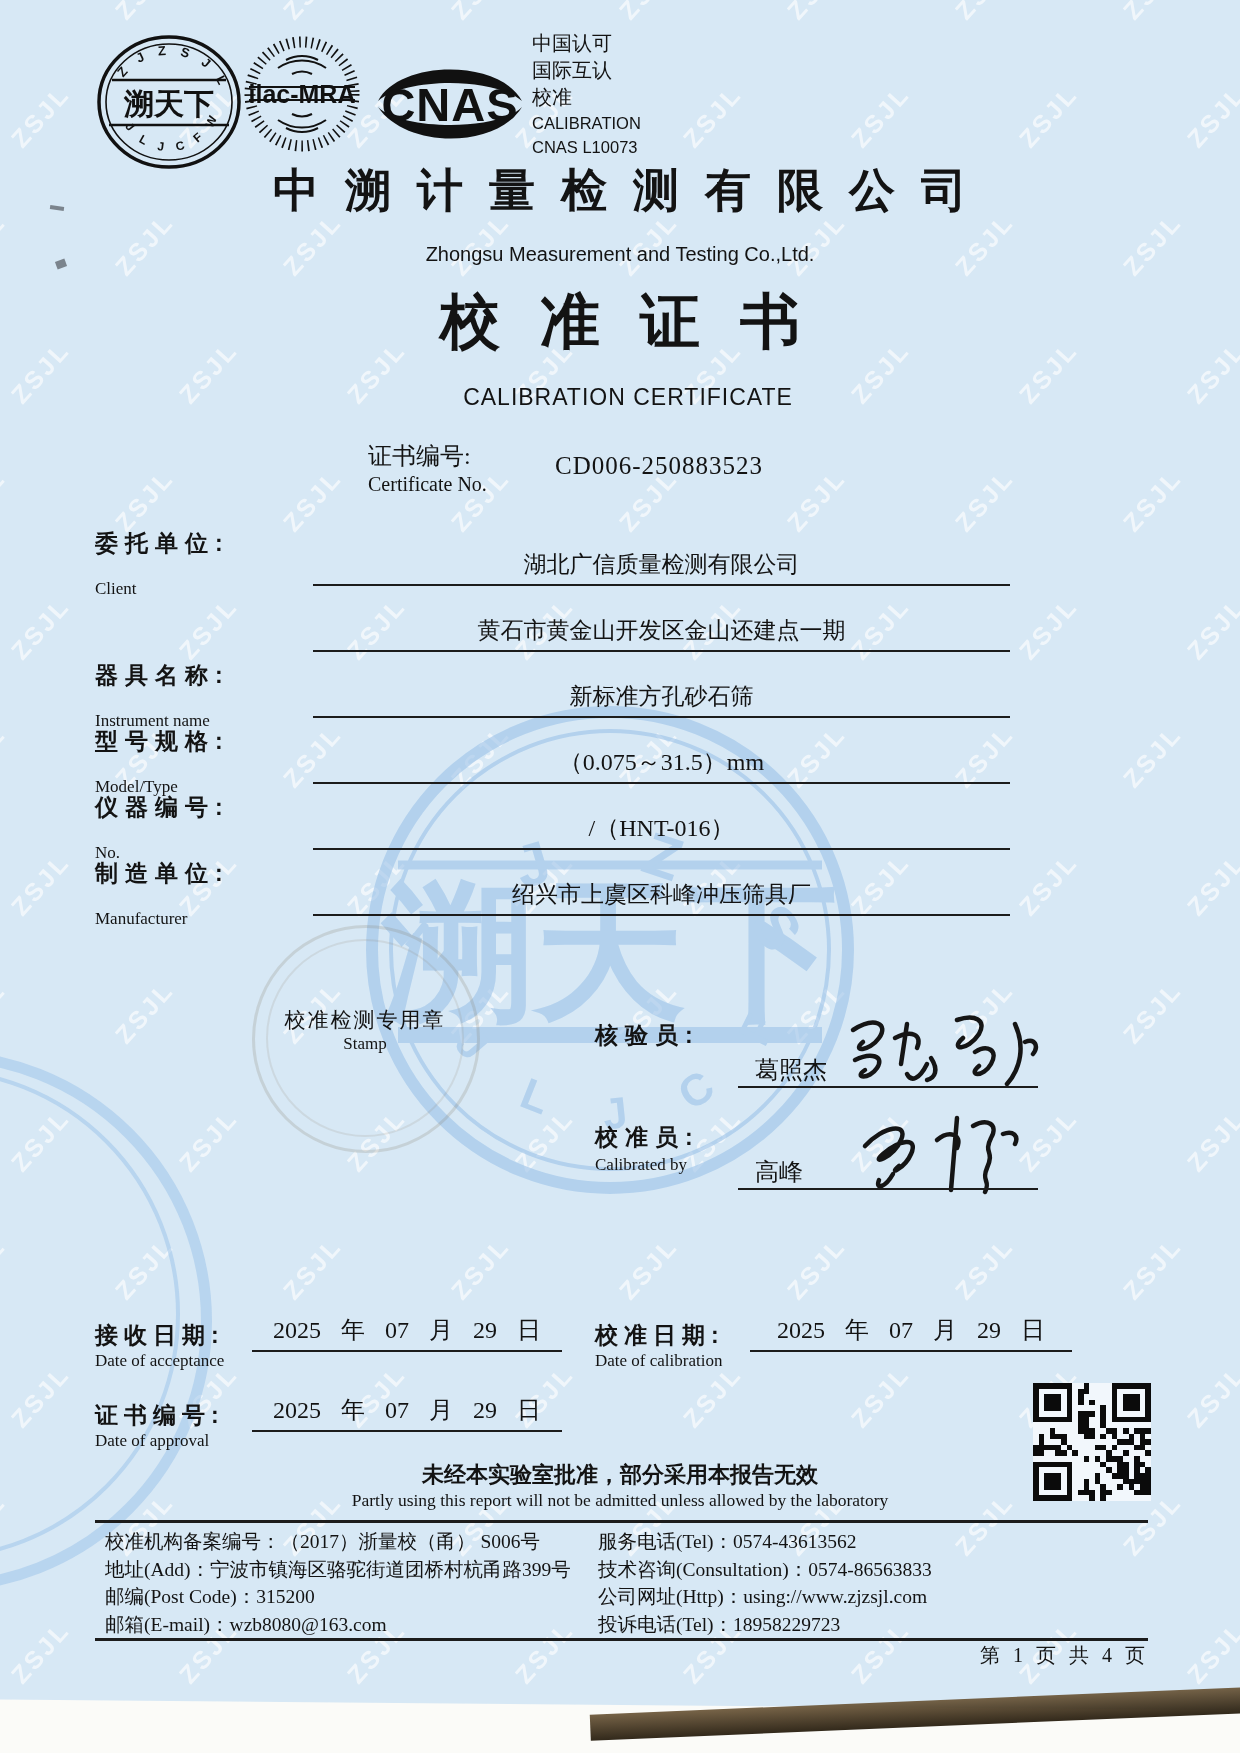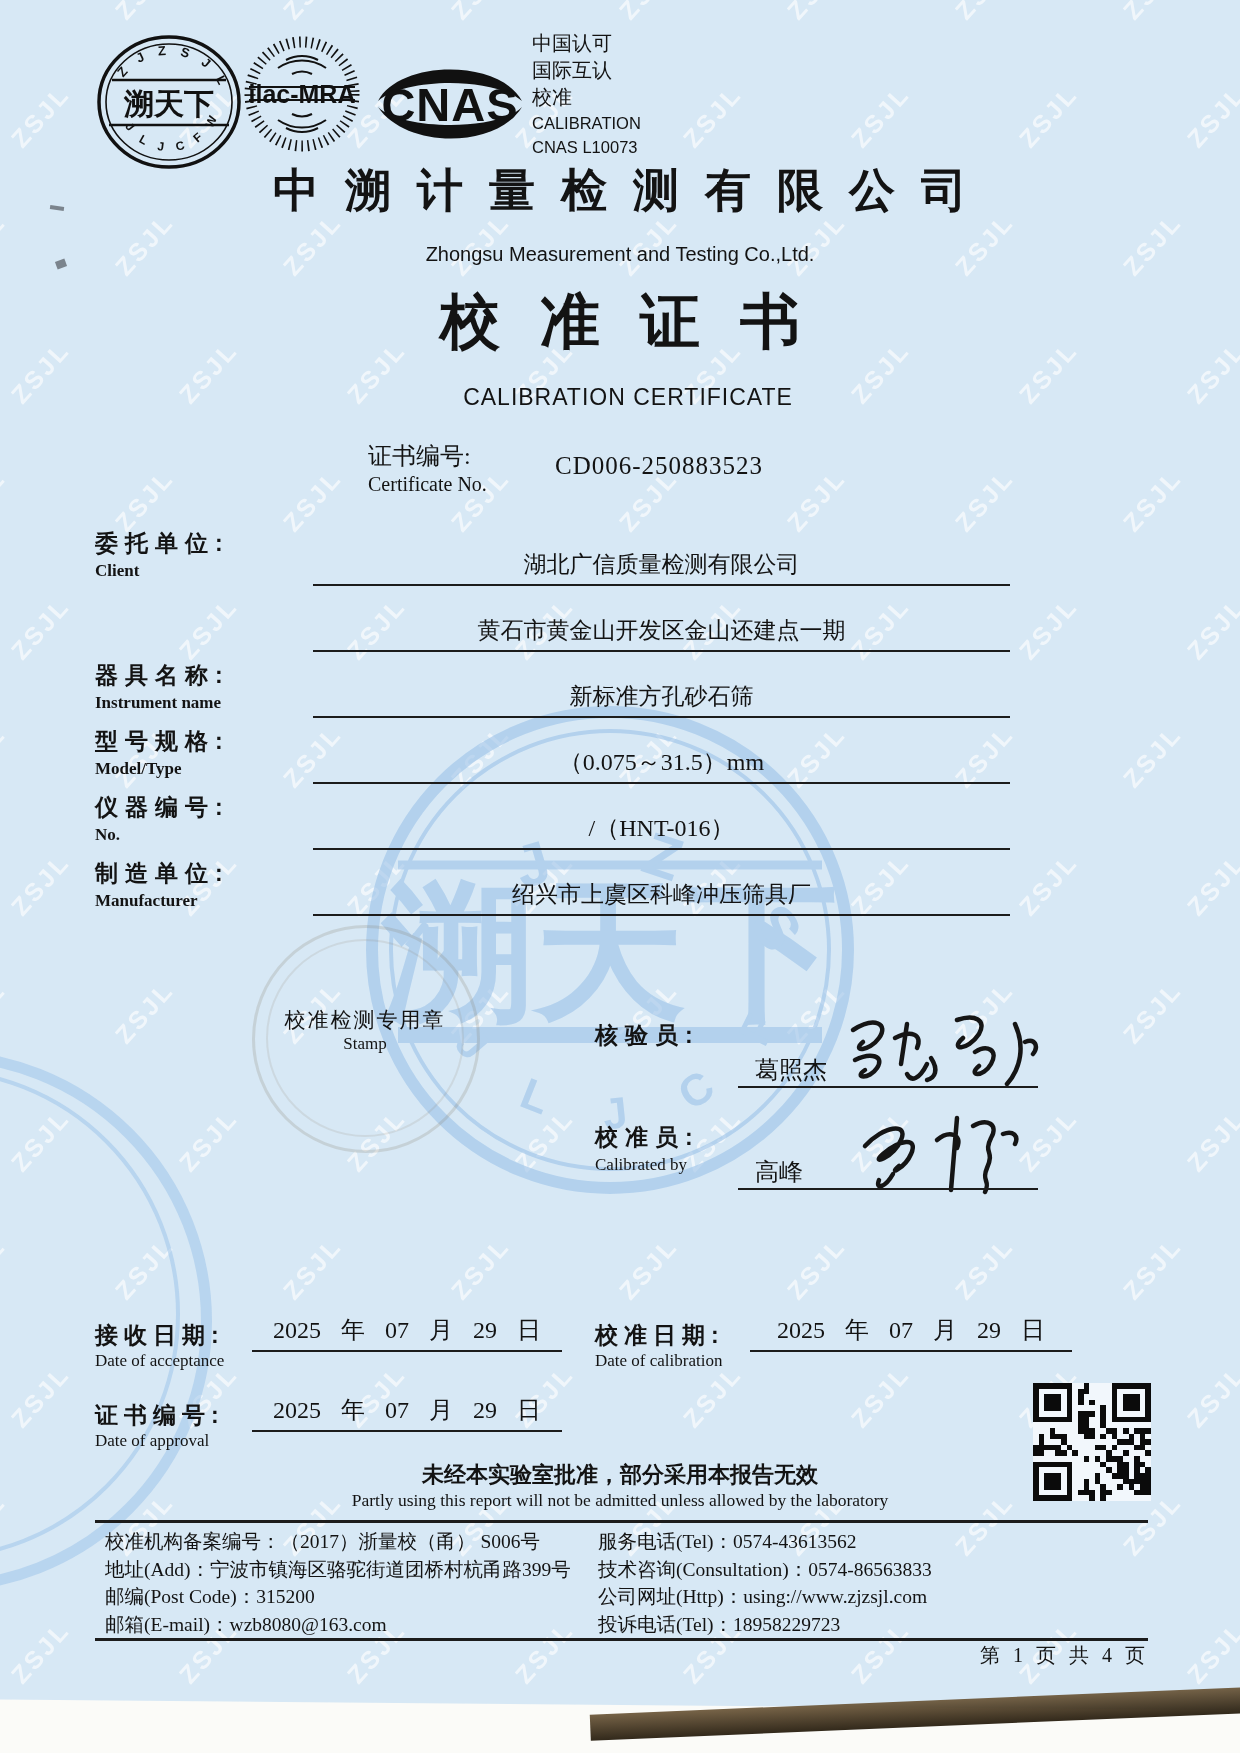--- a/index.html
+++ b/index.html
@@ -27,21 +27,21 @@
   .title-cn{left:0;width:1240px;top:282px;text-align:center;font-size:60px;font-weight:700;
             letter-spacing:40px;text-indent:40px;font-family:"Liberation Serif",serif;}
   .title-en{left:8px;width:1240px;top:384px;text-align:center;font-size:23px;font-weight:500;letter-spacing:1px;}
   .certno-label{left:368px;top:442px;font-size:24px;line-height:28px;}
   .certno-label .en{font-size:20px;}
   .certno-value{left:555px;top:452px;font-size:25px;letter-spacing:1px;}
   
   .frow{position:absolute;left:95px;width:915px;height:66px;}
   .flabel{position:absolute;left:0;top:0;width:215px;}
   .flabel .cn{font-size:23px;font-weight:700;letter-spacing:7px;white-space:nowrap;}
-  .flabel .en{font-size:17px;margin-top:2px;font-family:"Liberation Serif",serif;font-weight:bold;}
+  .flabel .en{font-size:17px;margin-top:20px;font-family:"Liberation Serif",serif;}
   .fval{position:absolute;left:218px;right:0;top:0;height:52px;border-bottom:2.5px solid #1c1c1c;
         display:flex;align-items:flex-end;justify-content:center;font-size:23px;padding-bottom:4px;}
   .fval.serif{font-size:24px;}
   
   .srow{position:absolute;left:595px;width:450px;height:100px;}
   .slabel .cn{font-size:23px;font-weight:700;letter-spacing:7px;white-space:nowrap;}
   .slabel .en{font-size:17px;margin-top:2px;font-family:"Liberation Serif",serif;}
   .sline{position:absolute;left:143px;top:66px;width:300px;border-bottom:2.5px solid #1c1c1c;height:0;}
   .sname{position:absolute;left:160px;top:34px;font-size:24px;font-family:"Liberation Serif",serif;}
   .sig{position:absolute;left:240px;top:-14px;}

